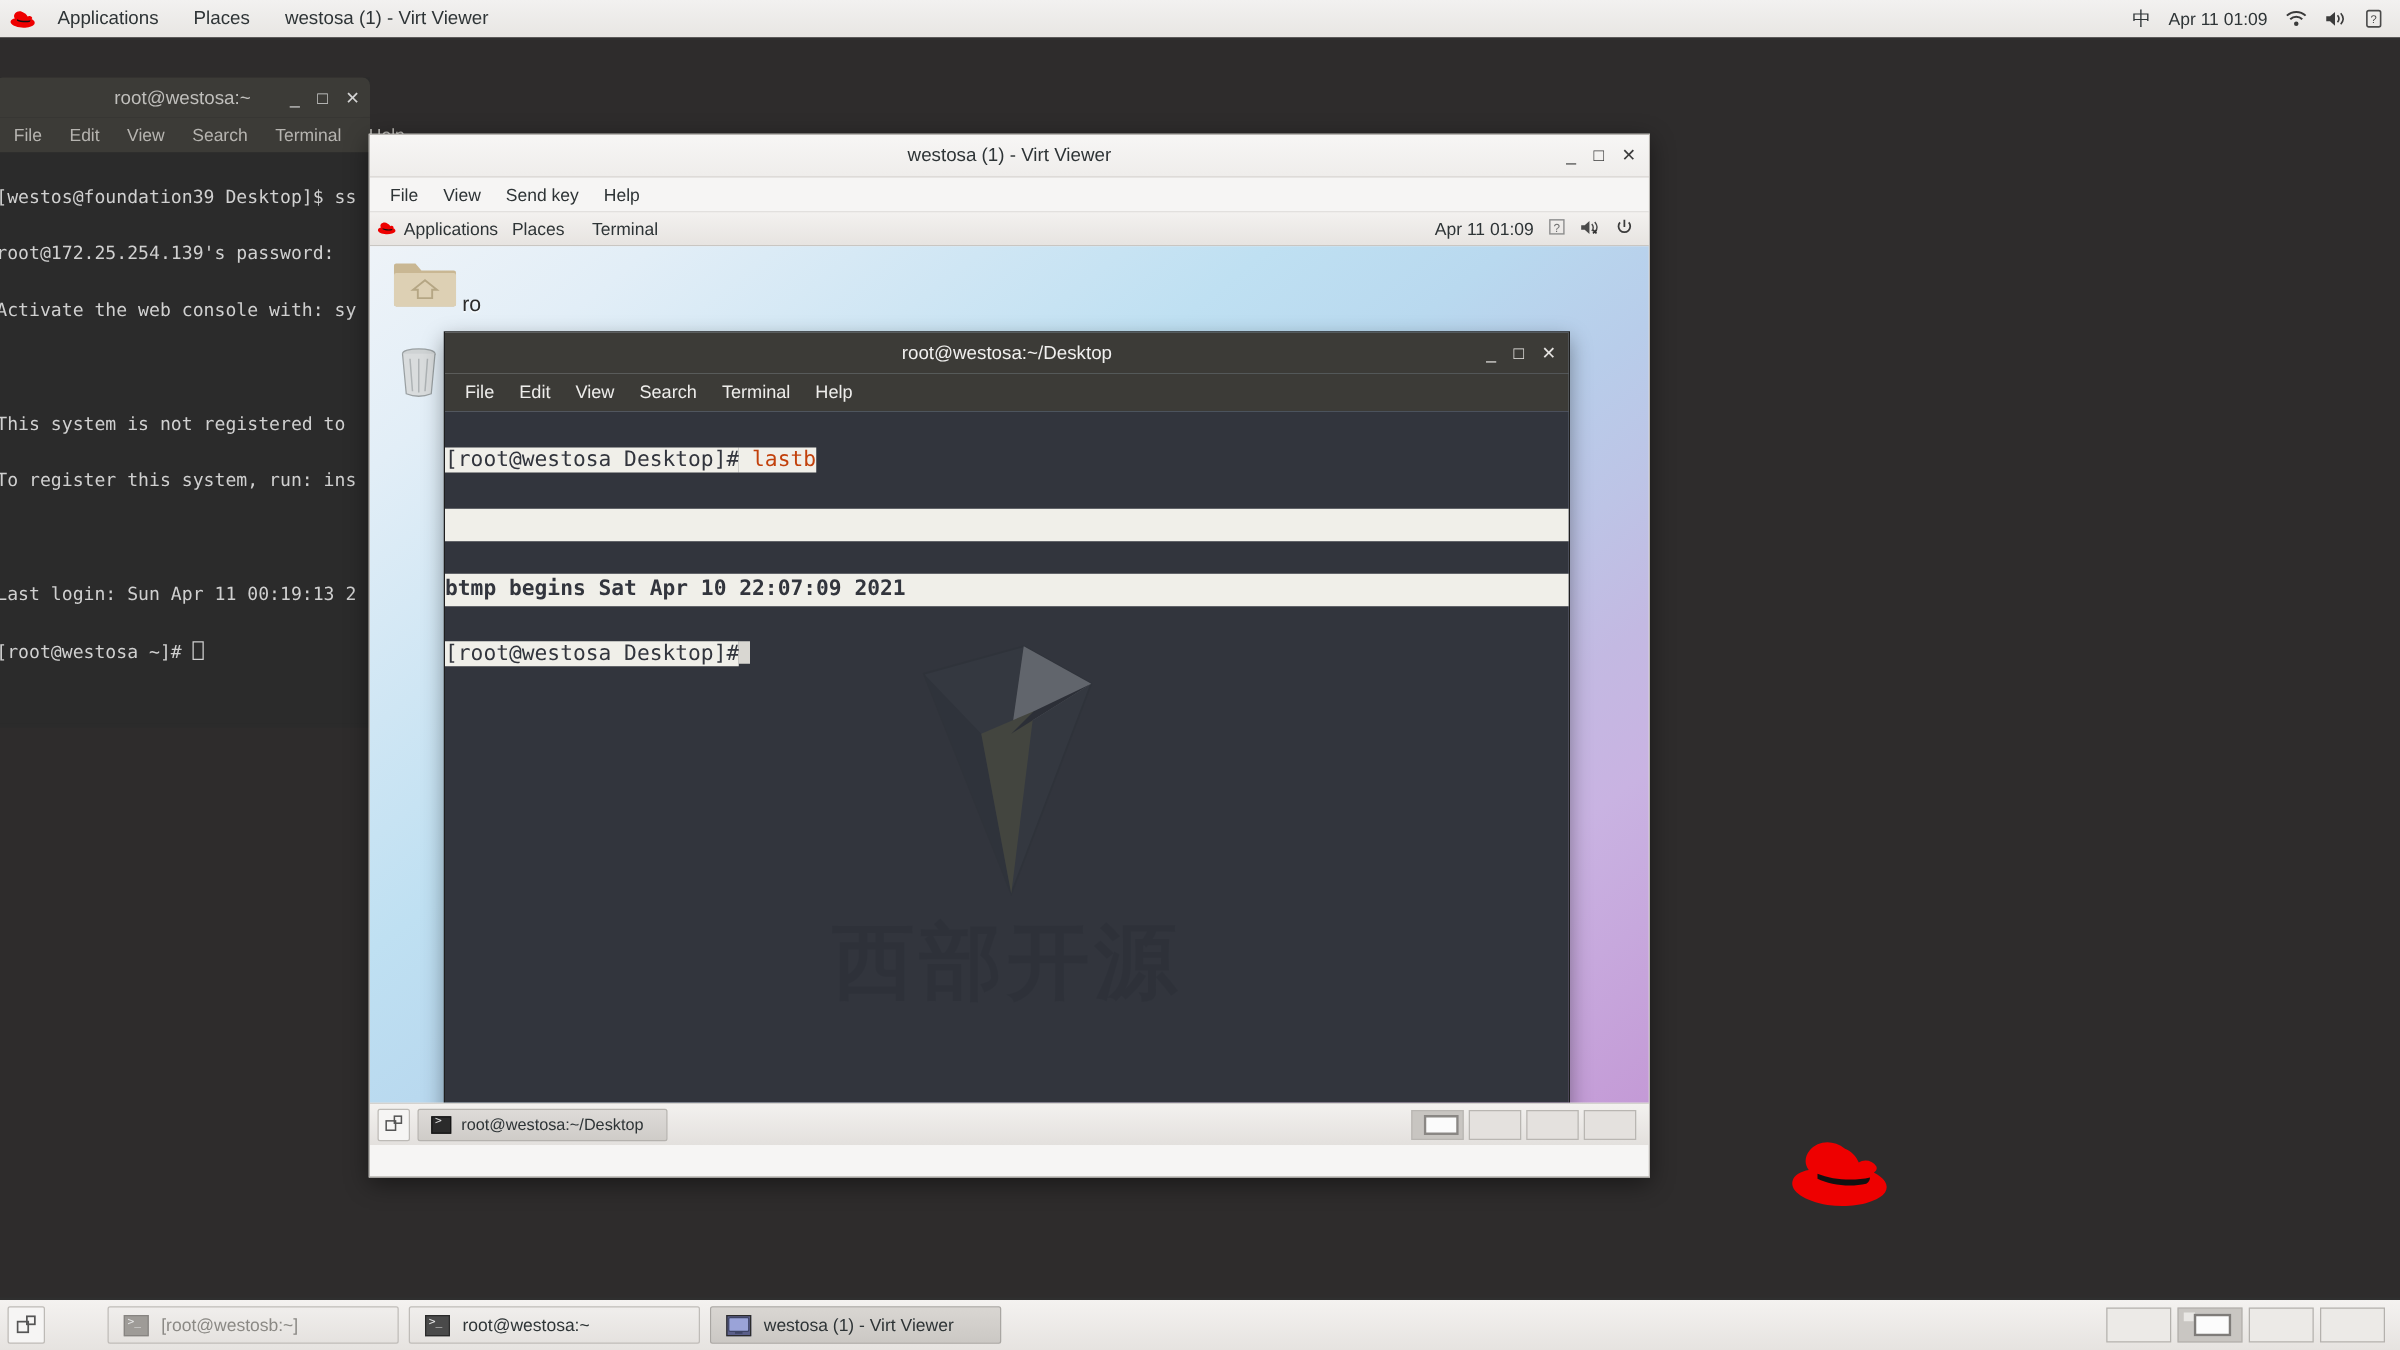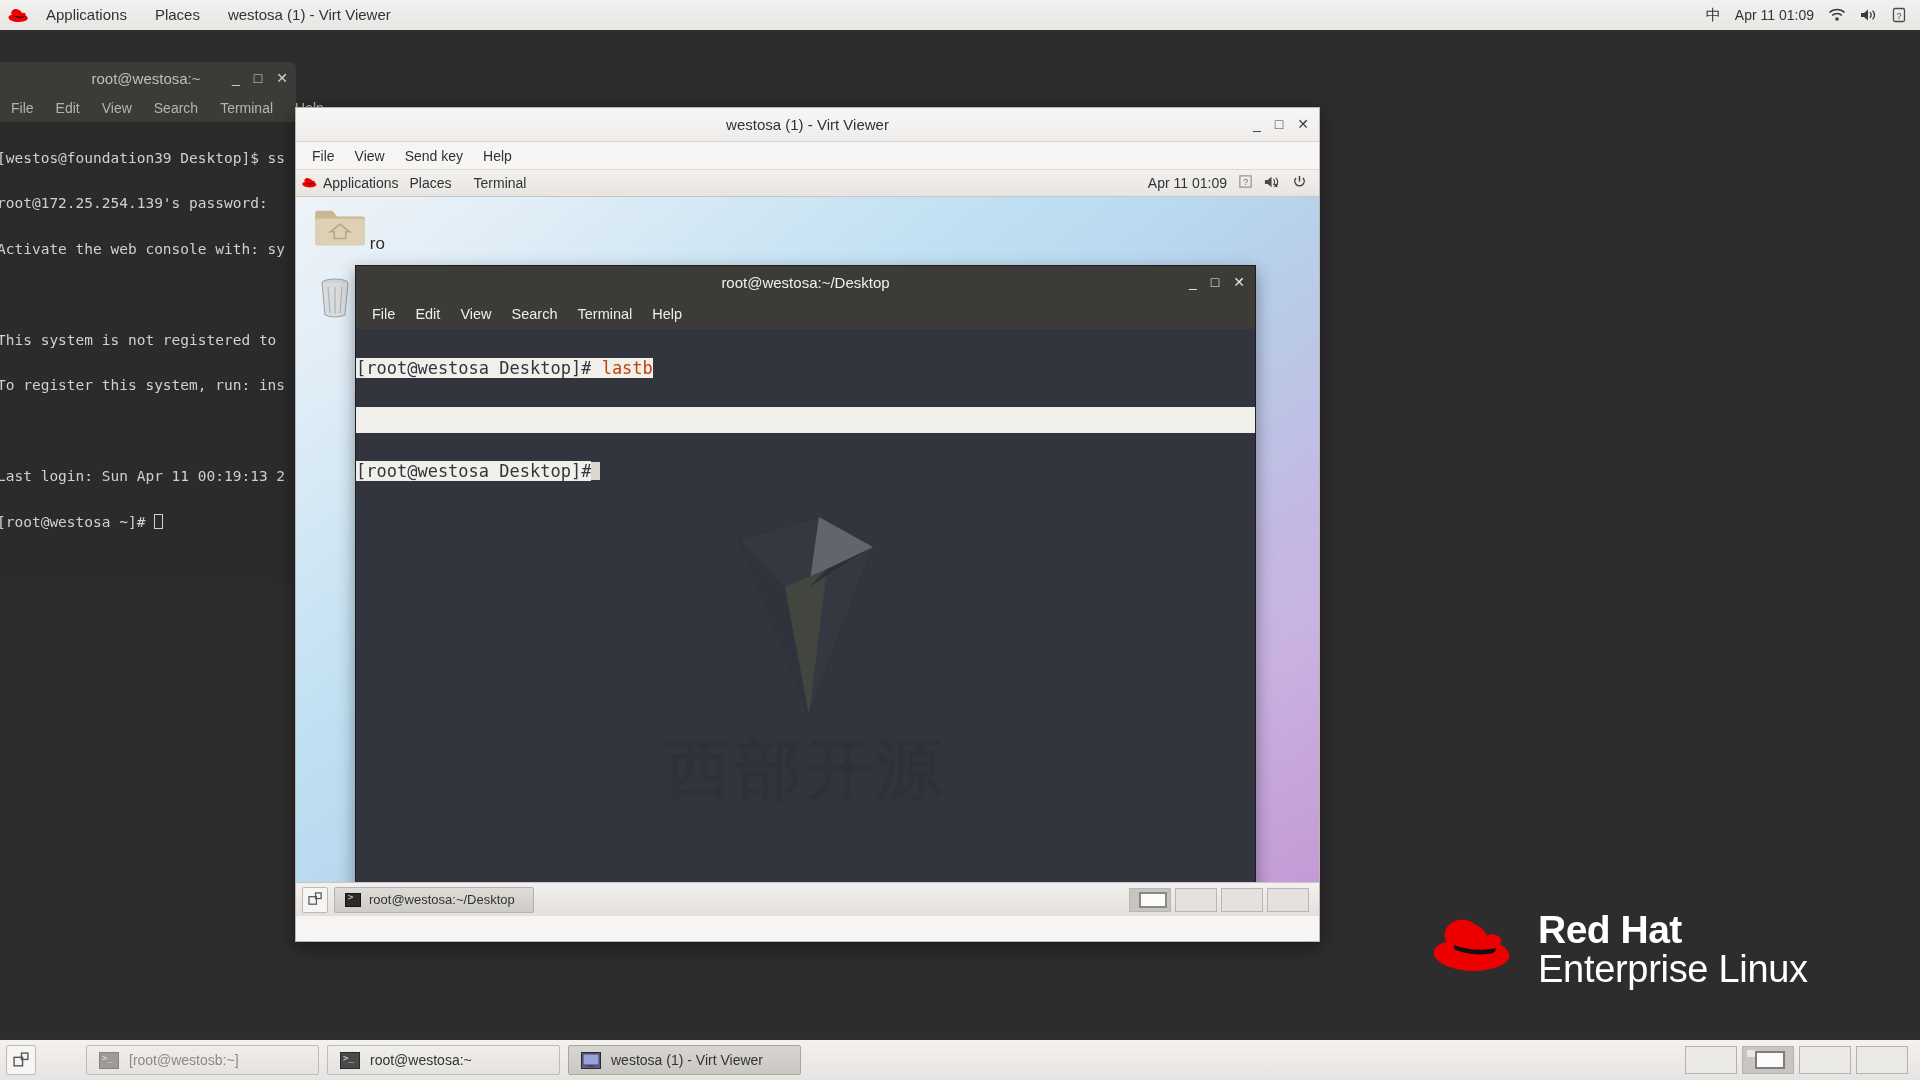--- a/index.html
+++ b/index.html
@@ -264,24 +264,20 @@
       </span>
       <span>课件</span>
     </div>
 
     <div class="rhel-logo">
       <span>
         <svg width="86" height="62" viewBox="0 0 86 62">
           <path d="M44 9 c-10 -8 -22 -6 -28 1 c-5 6 -4 12 -1 16 c-6 1 -12 4 -13 9 c-2 8 10 16 28 19 c20 3 40 -2 46 -10 c4 -6 -1 -12 -9 -16 c2 -1 3 -3 2 -5 c-3 -5 -10 -6 -14 -3 c-2 -5 -6 -9 -11 -11 z" fill="#ee0000"></path>
           <path d="M22 33 c10 5 26 7 39 4 c2 -1 3 -3 3 -5 c-13 3 -30 2 -42 -3 c0 1 0 3 0 4 z" fill="#111111"></path>
         </svg>
-      </span>
-      <span class="wordmark">
-        <div class="wm1">Red Hat</div>
-        <div class="wm2">Enterprise Linux</div>
       </span>
     </div>
 
     <div class="host-term">
       <div class="win-titlebar inactive">
         <span>root@westosa:~</span>
         <span class="win-buttons">
           <span>_</span>
           <span>□</span>
           <span>✕</span>
@@ -413,20 +409,21 @@
                 <path d="M96 8 L150 38 L86 78 Z" fill="#cfd3d8"></path>
                 <path d="M62 78 L86 206 L104 60 Z" fill="#6b6b44"></path>
                 <path d="M86 78 L150 38 L104 60 Z" fill="#20242b"></path>
               </svg>
               <div class="gt-wm-text">西部开源</div>
             </div>
 
             <div class="gt-lines">
 <div><span class="promptinv">[root@westosa Desktop]#</span><span class="promptsel"> lastb</span></div>
 <div class="inv">&nbsp;</div>
+<div class="inv">btmp begins Sat Apr 10 22:07:09 2021</div>
 <div><span class="promptinv">[root@westosa Desktop]#</span><span class="gt-caret"></span></div>
             </div>
 
           </div>
         </div>
       </div>
 
       <div class="guest-taskbar">
         <div class="show-desktop-btn">
           <svg width="15" height="15" viewBox="0 0 16 16">

